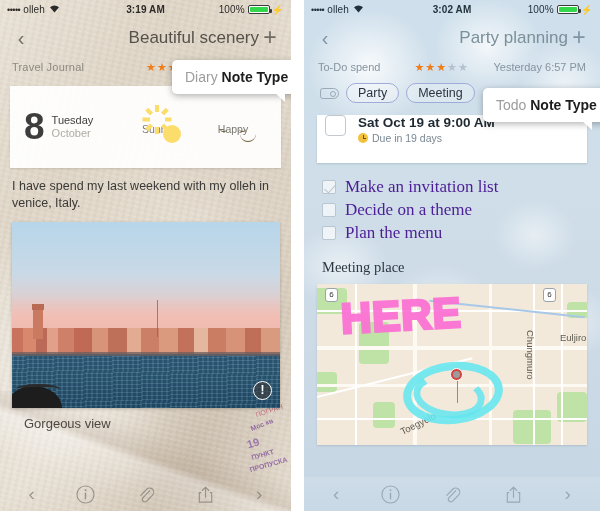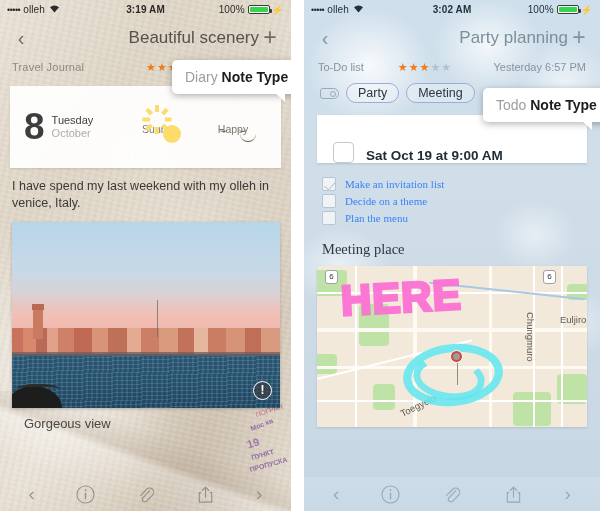--- a/index.html
+++ b/index.html
@@ -181,37 +181,37 @@
   .tag-icon { width: 19px; height: 11px; border: 1.4px solid #9aaab6; border-radius: 3px 6px 6px 3px; position: relative; }
   .tag-icon::after { content:""; position:absolute; right:2.5px; top:2.5px; width:4px; height:4px; border-radius:50%; border:1.3px solid #9aaab6; }
   .pill {
     border: 1.3px solid #9fabd8; border-radius: 11px; padding: 2px 11px;
     font-size: 12.5px; color: #2c3442; background: rgba(255,255,255,.28);
   }
 
   .task-card {
     position: relative; z-index: 5; margin: 12px 13px 0 13px;
     background: #fff; box-shadow: 0 1px 2px rgba(90,110,125,.25);
-    height: 48px; display: flex; align-items: flex-end; padding: 0 16px; gap: 12px;
+    height: 48px; display: flex; align-items: flex-start; padding: 0 8px; gap: 12px;
   }
   .chk-box { width: 21px; height: 21px; border: 1.4px solid #c2c8cd; border-radius: 4px; background: #fff; flex: none; }
   .task-title { font-size: 13.5px; font-weight: bold; color: #1f2a33; }
   .task-sub { font-size: 10.5px; color: #7b8893; display: flex; align-items: center; gap: 4px; margin-top: 2px; }
   .clock { width: 10px; height: 10px; border-radius: 50%; background: #f2c23e; position: relative; flex:none; }
   .clock::after { content:""; position:absolute; left:4.5px; top:2px; width:1.2px; height:4px; background:#6b5413; }
   .clock::before { content:""; position:absolute; left:4.5px; top:5px; width:3px; height:1.2px; background:#6b5413; }
 
   .checklist { position: relative; z-index: 5; padding: 14px 0 0 18px; font-family: "Liberation Serif", serif; }
   .cl-item { display: flex; align-items: center; gap: 9px; margin-bottom: 3px; }
   .cl-box { width: 14px; height: 14px; border: 1.2px solid #b9c6d0; border-radius: 2px; background: rgba(255,255,255,.65); position: relative; flex: none; }
   .cl-box.checked::after {
     content: ""; position: absolute; left: 4px; top: 0.5px; width: 5px; height: 10px;
     border: solid #b9c6d0; border-width: 0 1.6px 1.6px 0; transform: rotate(42deg);
   }
-  .cl-label { font-size: 11px; color: #3b82f6; }
+  .cl-label { font-size: 17px; color: #4c1d95; }
   .section-label { position: relative; z-index: 5; font-family: "Liberation Serif", serif; font-size: 14.5px; color: #2d3740; padding: 13px 0 0 18px; }
 
   
   .map-wrap { position: relative; z-index: 5; margin: 8px 13px 0 13px; height: 161px; overflow: hidden; box-shadow: 0 1px 2px rgba(90,110,125,.25); }
   .map { position: absolute; inset: 0; background: #f2e9db; }
   .park { position: absolute; background: #bfe3a6; border-radius: 4px; }
   .road { position: absolute; background: #ffffff; }
   .road.major { background: #fdfaf4; }
   .water-line { position:absolute; background:#a8c8e8; height:2px; }
   .shield { position:absolute; width:13px; height:14px; background:#fff; border:1.3px solid #9aa3a8; border-radius:3px; font-size:8px; color:#333; text-align:center; line-height:12px; font-family:"Liberation Sans",sans-serif; }
@@ -390,37 +390,41 @@
       </span>
     </div>
 
     <div class="navbar">
       <span class="nav-btn">‹</span>
       <span class="nav-title">Party planning</span>
       <span class="nav-btn nav-plus">+</span>
     </div>
 
     <div class="meta-row-r">
-      <span>To-Do list</span>
+      <span>To-Do spend</span>
       <span class="stars-r">
         <span class="star-on">★</span><span class="star-on">★</span><span class="star-on">★</span><span class="star-off-r">★</span><span class="star-off-r">★</span>
       </span>
       <span class="meta-r-date">Yesterday 6:57 PM</span>
     </div>
 
     <div class="tag-row">
       <span class="tag-icon"></span>
       <span class="pill">Party</span>
       <span class="pill">Meeting</span>
     </div>
 
     <div class="task-card">
       <span class="chk-box"></span>
       <span>
         <div class="task-title">Sat Oct 19 at 9:00 AM</div>
+        <div class="task-sub">
+          <span class="clock"></span>
+          <span>Due in 19 days</span>
+        </div>
       </span>
     </div>
 
     <div class="checklist">
       <div class="cl-item">
         <span class="cl-box checked"></span>
         <span class="cl-label">Make an invitation list</span>
       </div>
       <div class="cl-item">
         <span class="cl-box"></span>

